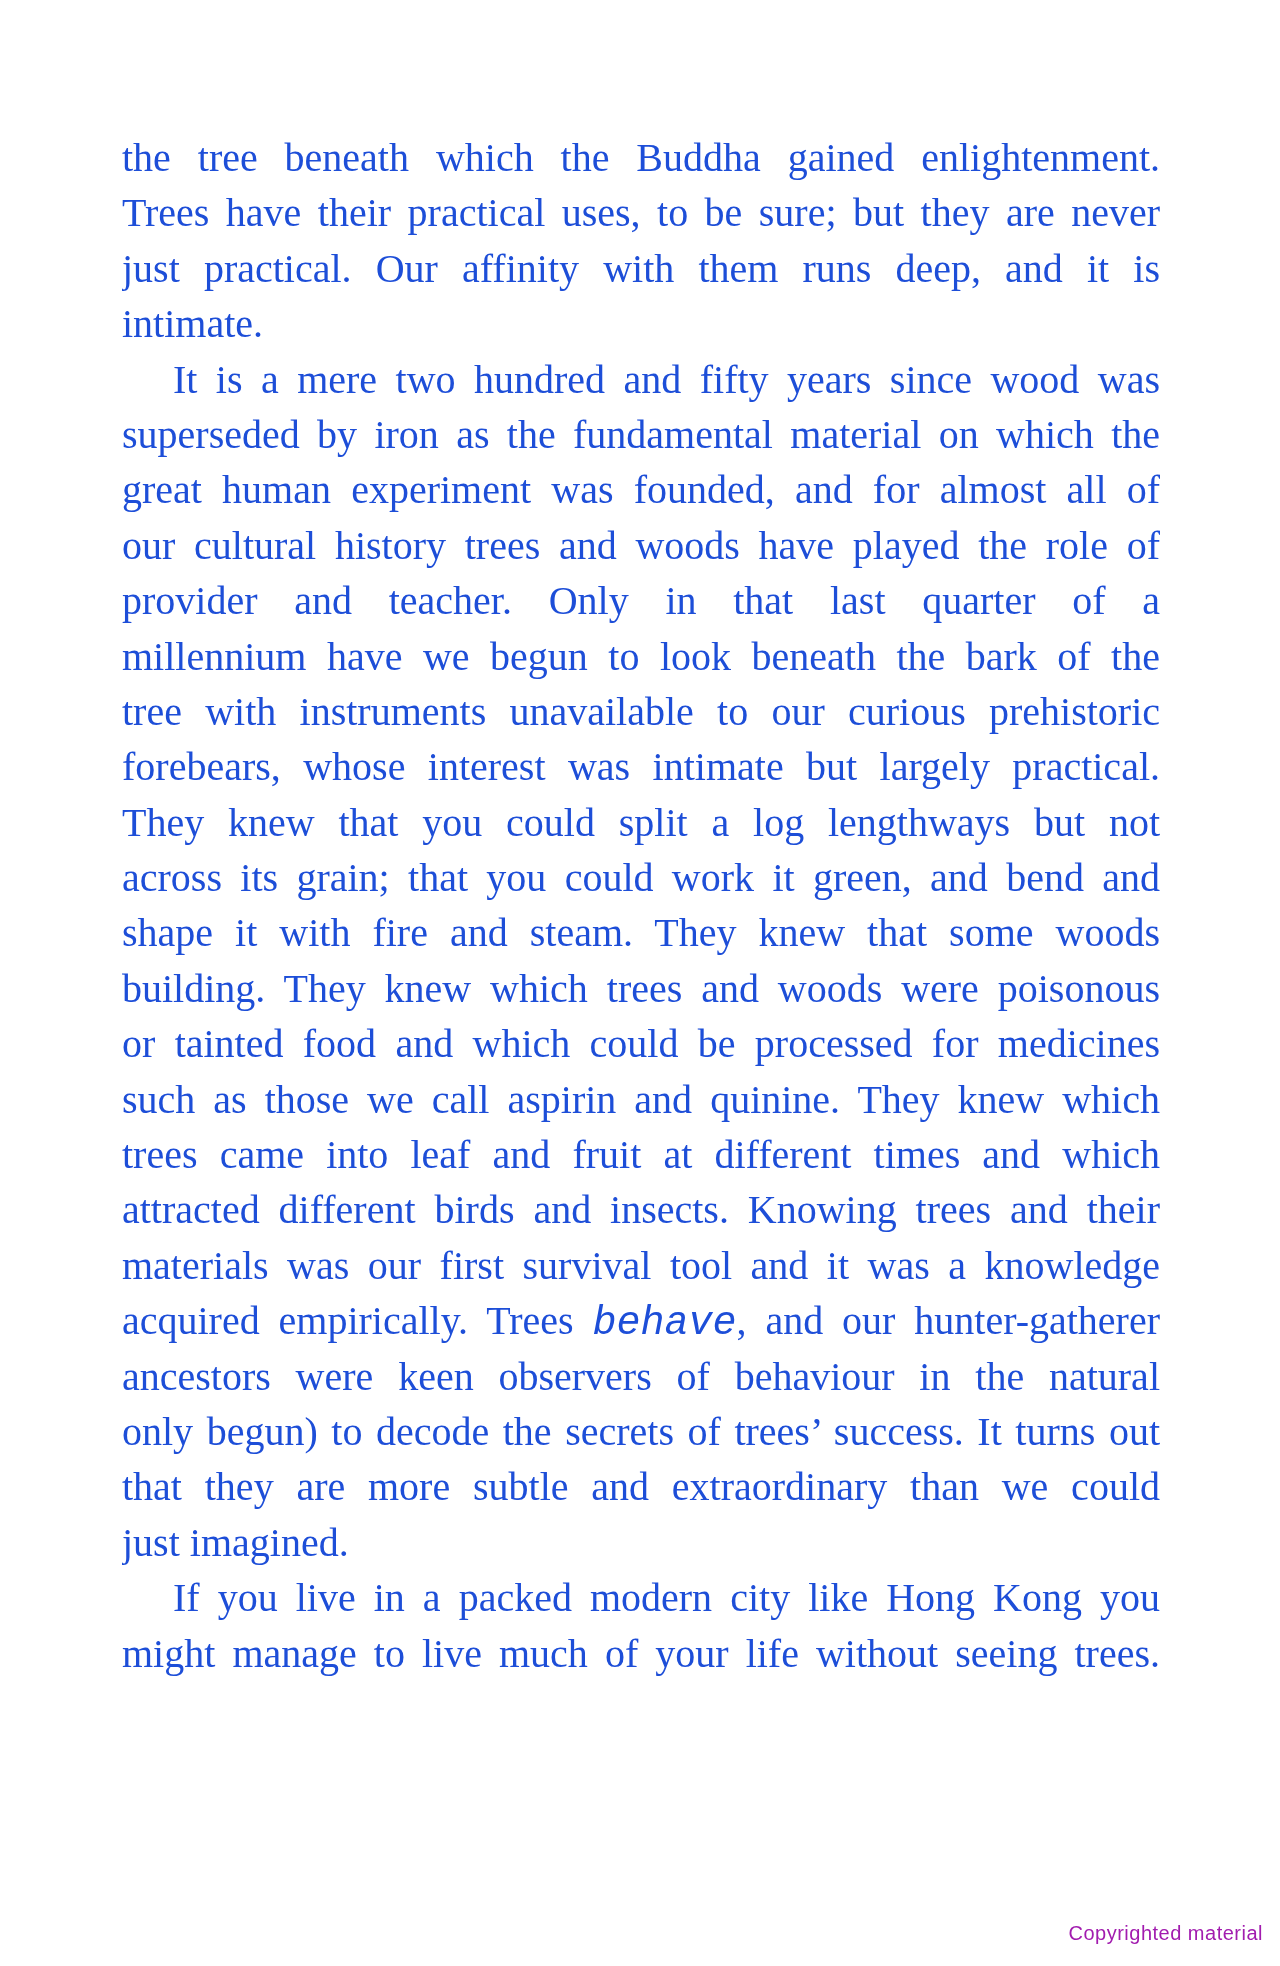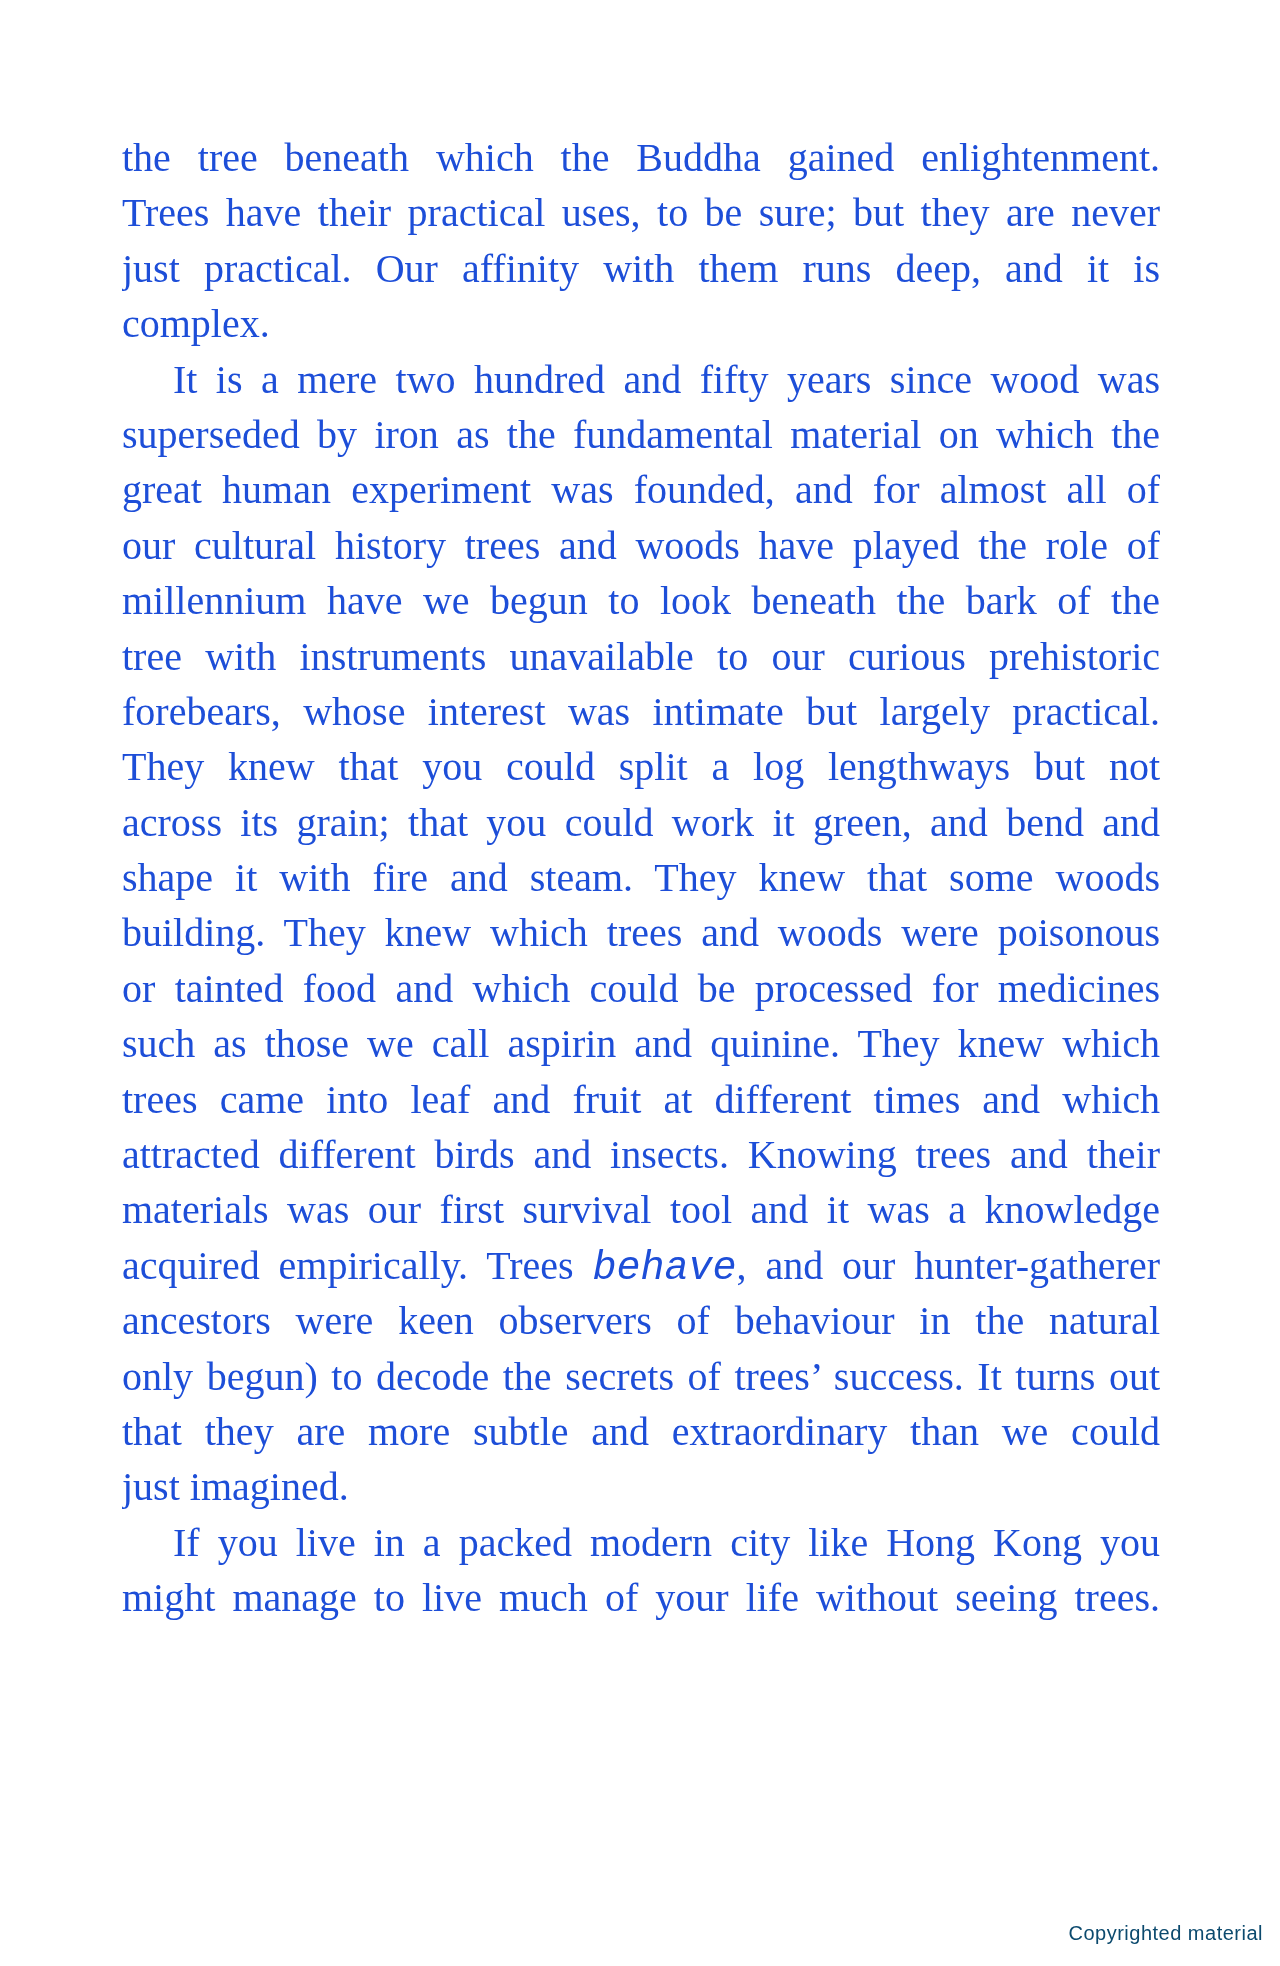--- a/index.html
+++ b/index.html
@@ -45,25 +45,26 @@
     color: #b9b9b9;
   }
 </style>
 </head>
 <body style="background: rgb(255, 255, 255);">
 
 <div class="page-text" style="color: #1d4ed8;">
     <div class="line j"><span>the tree beneath which the Buddha gained enlightenment.</span></div>
     <div class="line j"><span>Trees have their practical uses, to be sure; but they are never</span></div>
     <div class="line j"><span>just practical. Our affinity with them runs deep, and it is</span></div>
-    <div class="line"><span>complex.</span></div>
+    <div class="line"><span>intimate.</span></div>
     <div class="line j ind"><span>It is a mere two hundred and fifty years since wood was</span></div>
     <div class="line j"><span>superseded by iron as the fundamental material on which the</span></div>
     <div class="line j"><span>great human experiment was founded, and for almost all of</span></div>
     <div class="line j"><span>our cultural history trees and woods have played the role of</span></div>
+    <div class="line j"><span>provider and teacher. Only in that last quarter of a</span></div>
     <div class="line j"><span>millennium have we begun to look beneath the bark of the</span></div>
     <div class="line j"><span>tree with instruments unavailable to our curious prehistoric</span></div>
     <div class="line j"><span>forebears, whose interest was intimate but largely practical.</span></div>
     <div class="line j"><span>They knew that you could split a log lengthways but not</span></div>
     <div class="line j"><span>across its grain; that you could work it green, and bend and</span></div>
     <div class="line j"><span>shape it with fire and steam. They knew that some woods</span></div>
     <div class="line j"><span>building. They knew which trees and woods were poisonous</span></div>
     <div class="line j"><span>or tainted food and which could be processed for medicines</span></div>
     <div class="line j"><span>such as those we call aspirin and quinine. They knew which</span></div>
     <div class="line j"><span>trees came into leaf and fruit at different times and which</span></div>
@@ -71,13 +72,13 @@
     <div class="line j"><span>materials was our first survival tool and it was a knowledge</span></div>
     <div class="line j"><span>acquired empirically. Trees </span><span class="it">behave</span><span>, and our hunter-gatherer</span></div>
     <div class="line j"><span>ancestors were keen observers of behaviour in the natural</span></div>
     <div class="line j"><span>only begun) to decode the secrets of trees’ success. It turns out</span></div>
     <div class="line j"><span>that they are more subtle and extraordinary than we could</span></div>
     <div class="line"><span>just imagined.</span></div>
     <div class="line j ind"><span>If you live in a packed modern city like Hong Kong you</span></div>
     <div class="line j"><span>might manage to live much of your life without seeing trees.</span></div>
   </div>
 
-<div class="watermark" style="color: #0c4a6e;">Copyrighted material</div>
+<div class="watermark" style="color: #a21caf;">Copyrighted material</div>
 
 </body></html>

